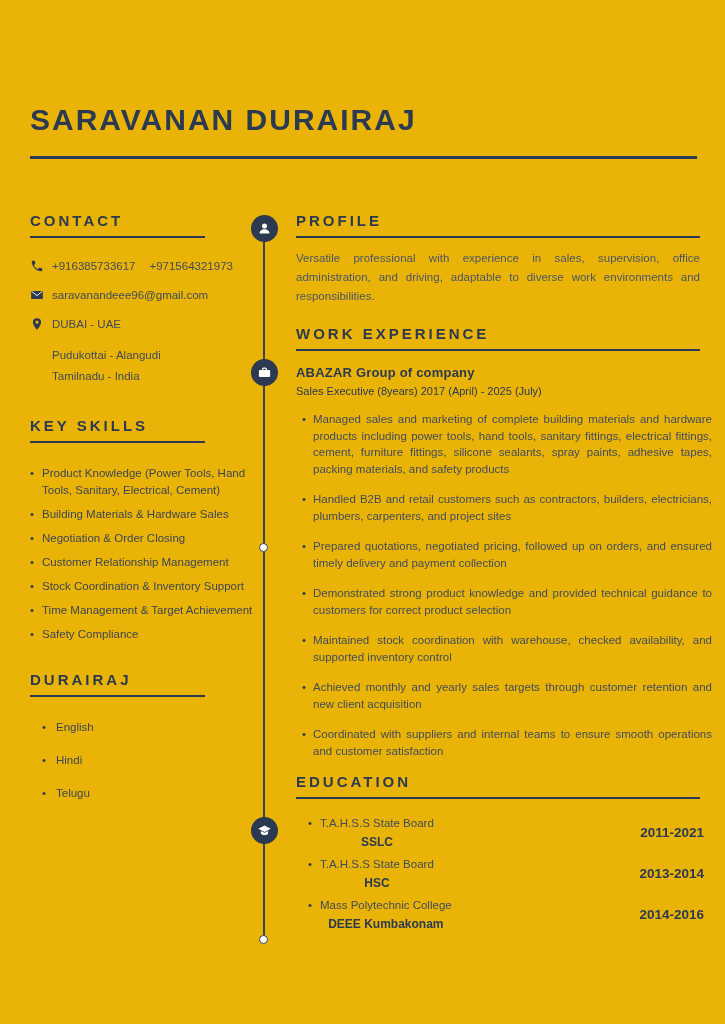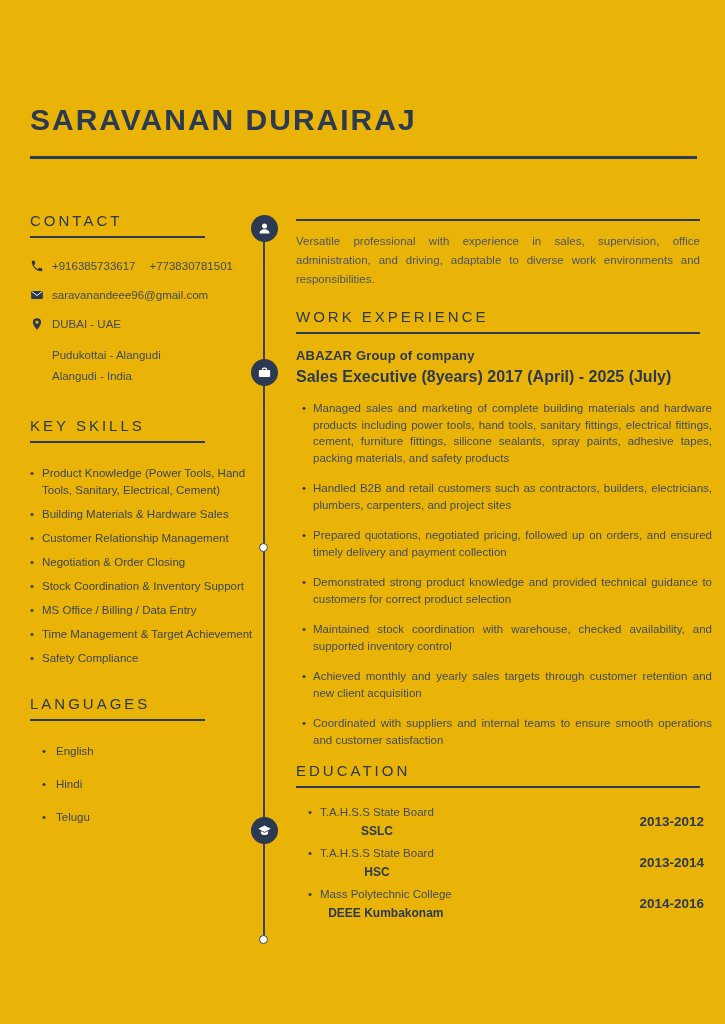--- a/index.html
+++ b/index.html
@@ -28,21 +28,21 @@
   .title-rule {
     position: absolute;
     left: 30px; top: 156px;
     width: 667px; height: 2.5px;
     background: #2b3951;
   }
 
   
   .sec-head {
     font-size: 15px;
-    font-weight: normal;
+    font-weight: bold;
     letter-spacing: 3px;
     color: #2b3951;
   }
   .rule {
     height: 2px;
     background: #2b3951;
     margin-top: 7px;
   }
 
   
@@ -152,22 +152,22 @@
   .we-head { margin-top: 19px; }
   .company {
     margin-top: 14px;
     font-size: 13px;
     font-weight: bold;
     color: #2b3951;
     letter-spacing: 0.2px;
   }
   .role {
     margin-top: 5px;
-    font-size: 16px;
-    font-weight: bold;
+    font-size: 11px;
+    font-weight: normal;
     color: #2b3951;
   }
   .we-bullets { margin-top: 14px; list-style: none; }
   .we-bullet {
     font-size: 11.5px;
     line-height: 16.5px;
     text-align: justify;
     color: #414c5d;
     padding-left: 17px;
     position: relative;
@@ -231,21 +231,21 @@
       <div class="rule"></div>
 
       <div class="contact-rows">
         <div class="c-row">
           <span class="cicon">
             <svg viewBox="0 0 24 24">
                 <path d="M6.6 10.8c1.5 2.9 3.7 5.1 6.6 6.6l2.2-2.2c.3-.3.7-.4 1.1-.25 1.1.37 2.3.57 3.5.57.6 0 1 .45 1 1V20c0 .55-.45 1-1 1C10.6 21 3 13.4 3 4c0-.55.45-1 1-1h3.5c.55 0 1 .45 1 1 0 1.25.2 2.45.57 3.57.12.35.04.75-.24 1.03z" fill="#2b3951"></path>
               </svg>
           </span>
           <span>
-            <span>+916385733617</span><span class="phone-gap"></span><span>+773830781501</span>
+            <span>+916385733617</span><span class="phone-gap"></span><span>+971564321973</span>
           </span>
         </div>
 
         <div class="c-row">
           <span class="cicon">
             <svg viewBox="0 0 24 24">
                 <rect x="2" y="5" width="20" height="14" rx="1.5" fill="#2b3951"></rect>
                 <path d="M3 6l9 7 9-7" stroke="#fdfdfa" stroke-width="1.6" fill="none"></path>
               </svg>
           </span>
@@ -257,42 +257,41 @@
           <span class="cicon">
             <svg viewBox="0 0 24 24">
                 <path d="M12 2a7 7 0 0 0-7 7c0 5.2 7 13 7 13s7-7.8 7-13a7 7 0 0 0-7-7zm0 9.6A2.7 2.7 0 1 1 12 6.2a2.7 2.7 0 0 1 0 5.4z" fill="#2b3951"></path>
               </svg>
           </span>
           <span>DUBAI - UAE</span>
         </div>
 
         <div class="addr-block">
           <div>Pudukottai - Alangudi</div>
-          <div>Alangudi - India</div>
+          <div>Tamilnadu - India</div>
         </div>
       </div>
     </div>
 
     <div class="skills-block">
       <div class="sec-head">KEY SKILLS</div>
       <div class="rule"></div>
       <ul class="skill-list">
         <li class="skill-item">Product Knowledge (Power Tools, Hand Tools, Sanitary, Electrical, Cement)</li>
         <li class="skill-item">Building Materials &amp; Hardware Sales</li>
+        <li class="skill-item">Negotiation &amp; Order Closing</li>
         <li class="skill-item">Customer Relationship Management</li>
-        <li class="skill-item">Negotiation &amp; Order Closing</li>
         <li class="skill-item">Stock Coordination &amp; Inventory Support</li>
-        <li class="skill-item">MS Office / Billing / Data Entry</li>
         <li class="skill-item">Time Management &amp; Target Achievement</li>
         <li class="skill-item">Safety Compliance</li>
       </ul>
     </div>
 
     <div class="lang-block">
-      <div class="sec-head">LANGUAGES</div>
+      <div class="sec-head">DURAIRAJ</div>
       <div class="rule"></div>
       <ul class="lang-list">
         <li class="lang-item">English</li>
         <li class="lang-item">Hindi</li>
         <li class="lang-item">Telugu</li>
       </ul>
     </div>
   </div>
 
   <div class="timeline-line"></div>
@@ -318,20 +317,21 @@
         <path d="M12 4 2 9.2l10 5.2 10-5.2z" fill="#fdfdfa"></path>
         <path d="M6.2 12.6v3.8c0 1.5 2.6 2.9 5.8 2.9s5.8-1.4 5.8-2.9v-3.8L12 15.6z" fill="#fdfdfa"></path>
       </svg>
   </div>
 
   <div class="tl-dot" style="top:935px;"></div>
 
   <div class="right-col">
 
     <div>
+      <div class="sec-head">PROFILE</div>
       <div class="rule"></div>
       <div class="profile-text">Versatile professional with experience in sales, supervision, office administration, and driving, adaptable to diverse work environments and responsibilities.</div>
     </div>
 
     <div>
       <div class="sec-head we-head">WORK EXPERIENCE</div>
       <div class="rule"></div>
       <div class="company">ABAZAR Group of company</div>
       <div class="role">Sales Executive (8years) 2017 (April) - 2025 (July)</div>
       <ul class="we-bullets">
@@ -348,21 +348,21 @@
     <div>
       <div class="sec-head edu-head">EDUCATION</div>
       <div class="rule"></div>
       <ul class="edu-list">
 
         <li class="edu-item">
           <div class="edu-left">
             <div class="edu-school">T.A.H.S.S State Board</div>
             <div class="edu-degree">SSLC</div>
           </div>
-          <div class="edu-years">2013-2012</div>
+          <div class="edu-years">2011-2021</div>
         </li>
 
         <li class="edu-item">
           <div class="edu-left">
             <div class="edu-school">T.A.H.S.S State Board</div>
             <div class="edu-degree">HSC</div>
           </div>
           <div class="edu-years">2013-2014</div>
         </li>
 

